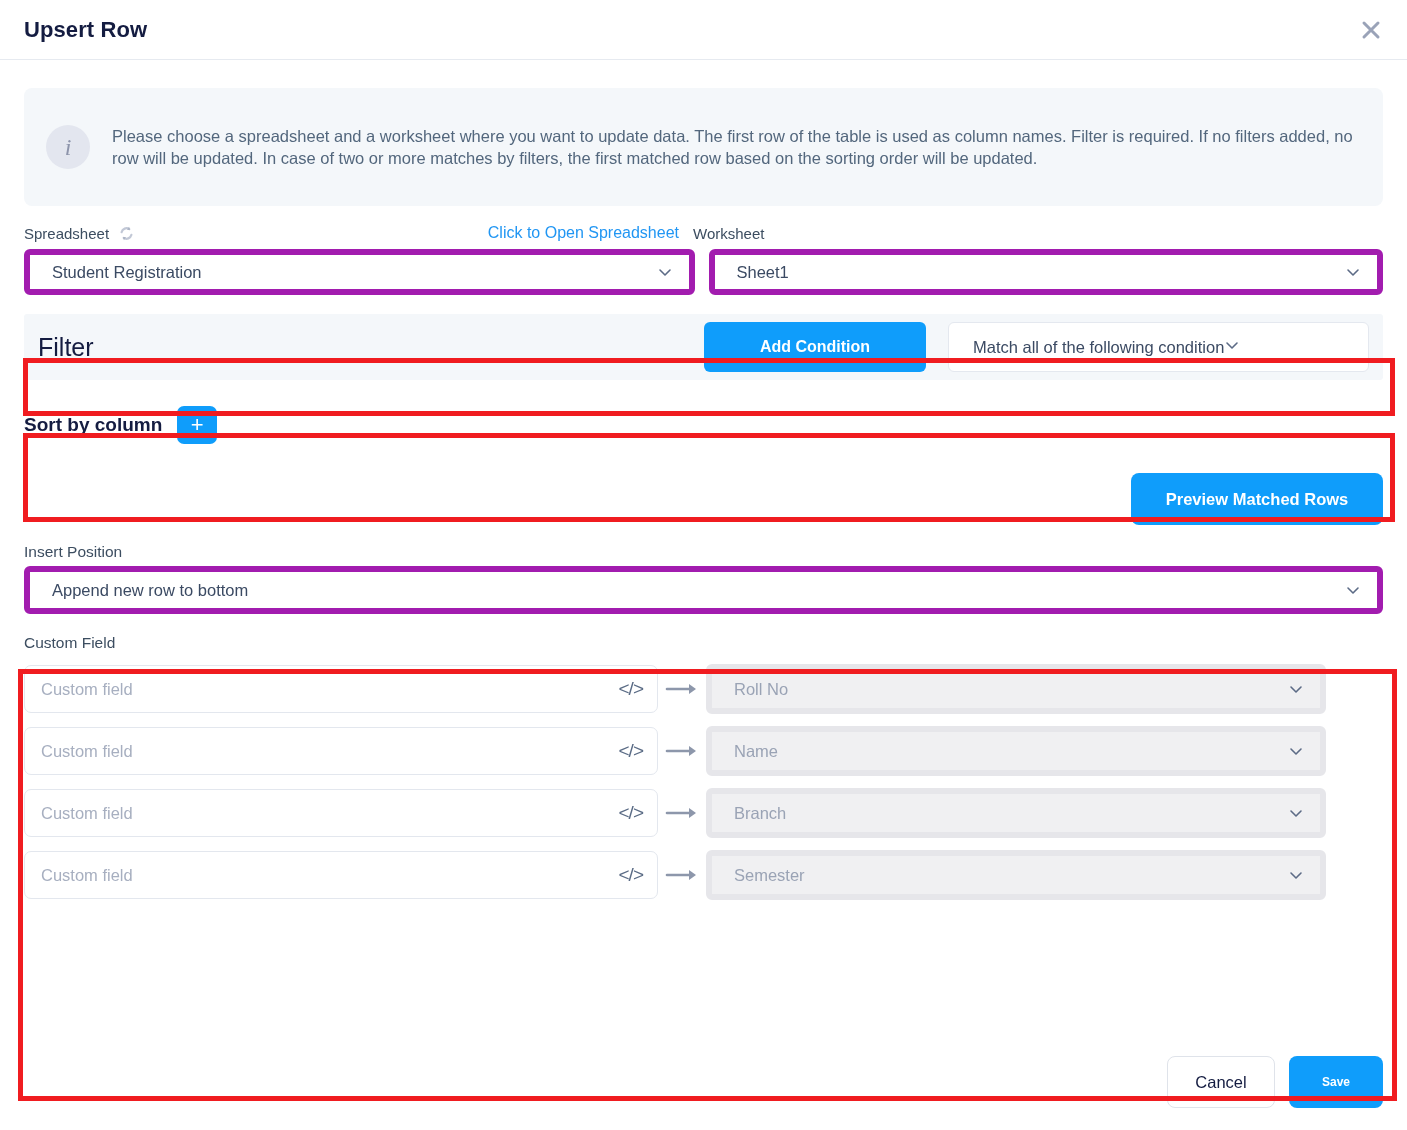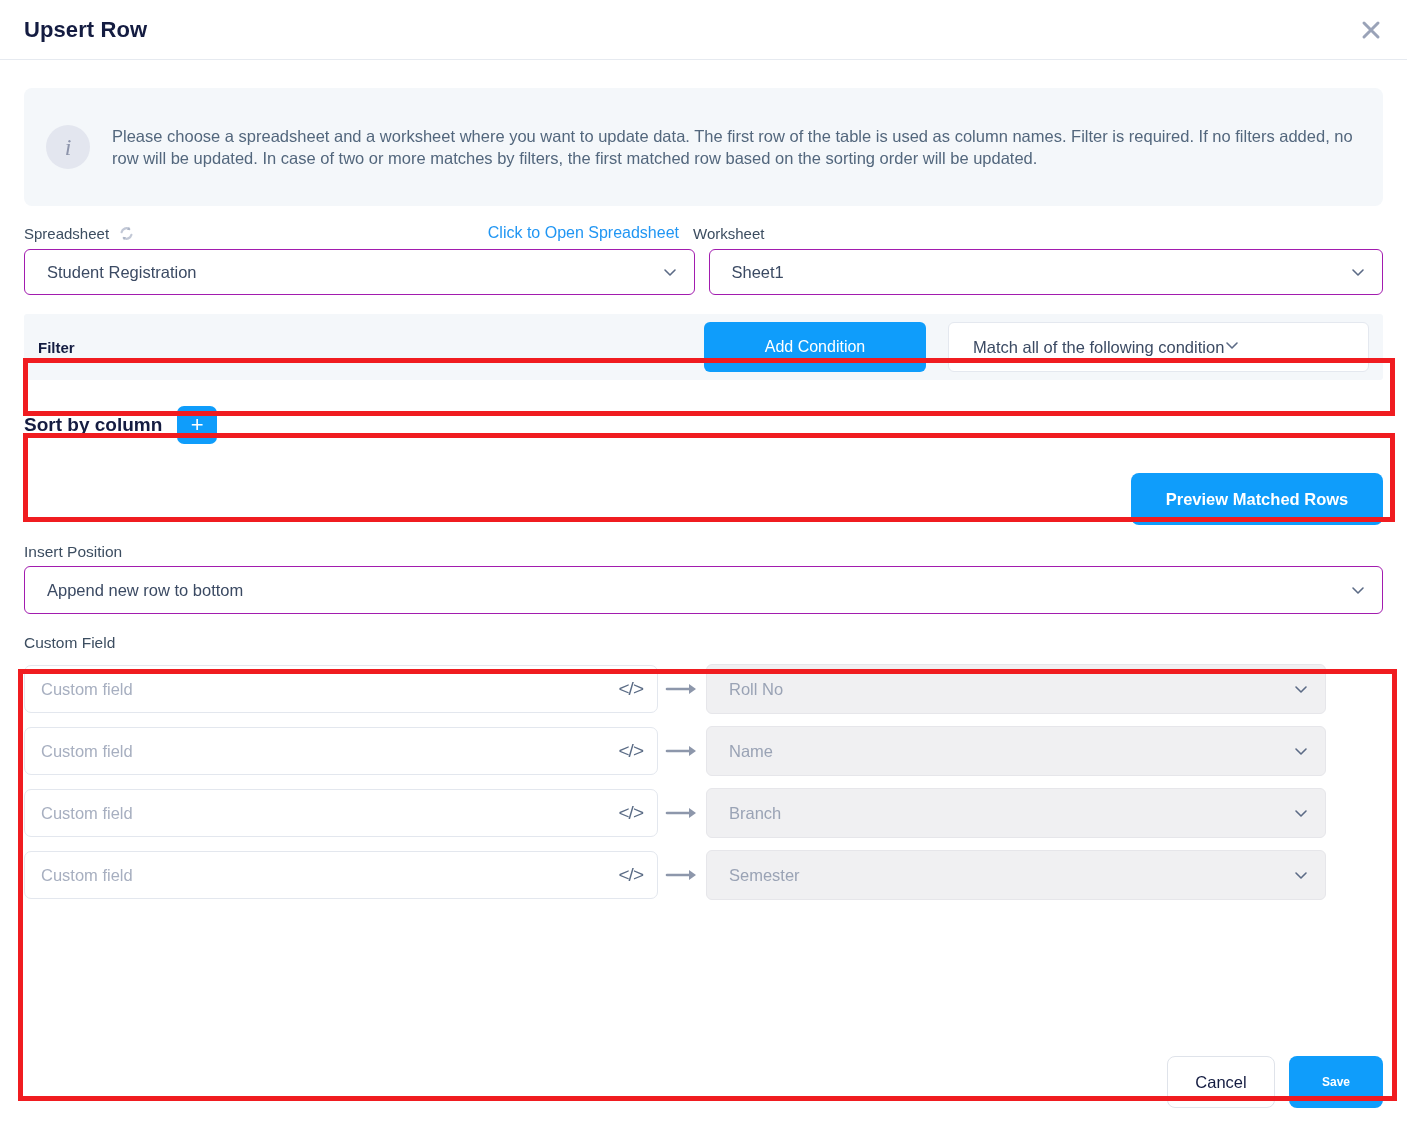--- a/index.html
+++ b/index.html
@@ -98,21 +98,21 @@
 
   
   .selects-row {
     display: flex;
     margin-top: 5px;
     gap: 14px;
   }
   .select-box {
     position: relative;
     height: 46px;
-    border: 1px solid #a21caf;
+    border: 6px solid #a21caf;
     border-radius: 6px;
     background: #fff;
     display: flex;
     align-items: center;
     padding: 0 38px 0 22px;
     font-size: 16.5px;
     color: #3b4a63;
     cursor: pointer;
   }
   .select-box.grey {
@@ -134,30 +134,30 @@
   .filter-bar {
     margin-top: 19px;
     background: #f4f7fa;
     height: 66px;
     border-radius: 3px;
     display: flex;
     align-items: center;
     padding: 0 14px 0 14px;
   }
   .filter-label {
-    font-size: 15px;
-    font-weight: bold;
+    font-size: 25px;
+    font-weight: normal;
     color: #141c41;
   }
   .add-condition-btn {
     margin-left: auto;
     background: #0f9dfb;
     color: #fff;
     font-size: 16px;
-    font-weight: normal;
+    font-weight: bold;
     border: none;
     border-radius: 6px;
     height: 50px;
     width: 222px;
     cursor: pointer;
     font-family: "Liberation Sans", sans-serif;
   }
   .match-select {
     margin-left: 22px;
     width: 421px;

